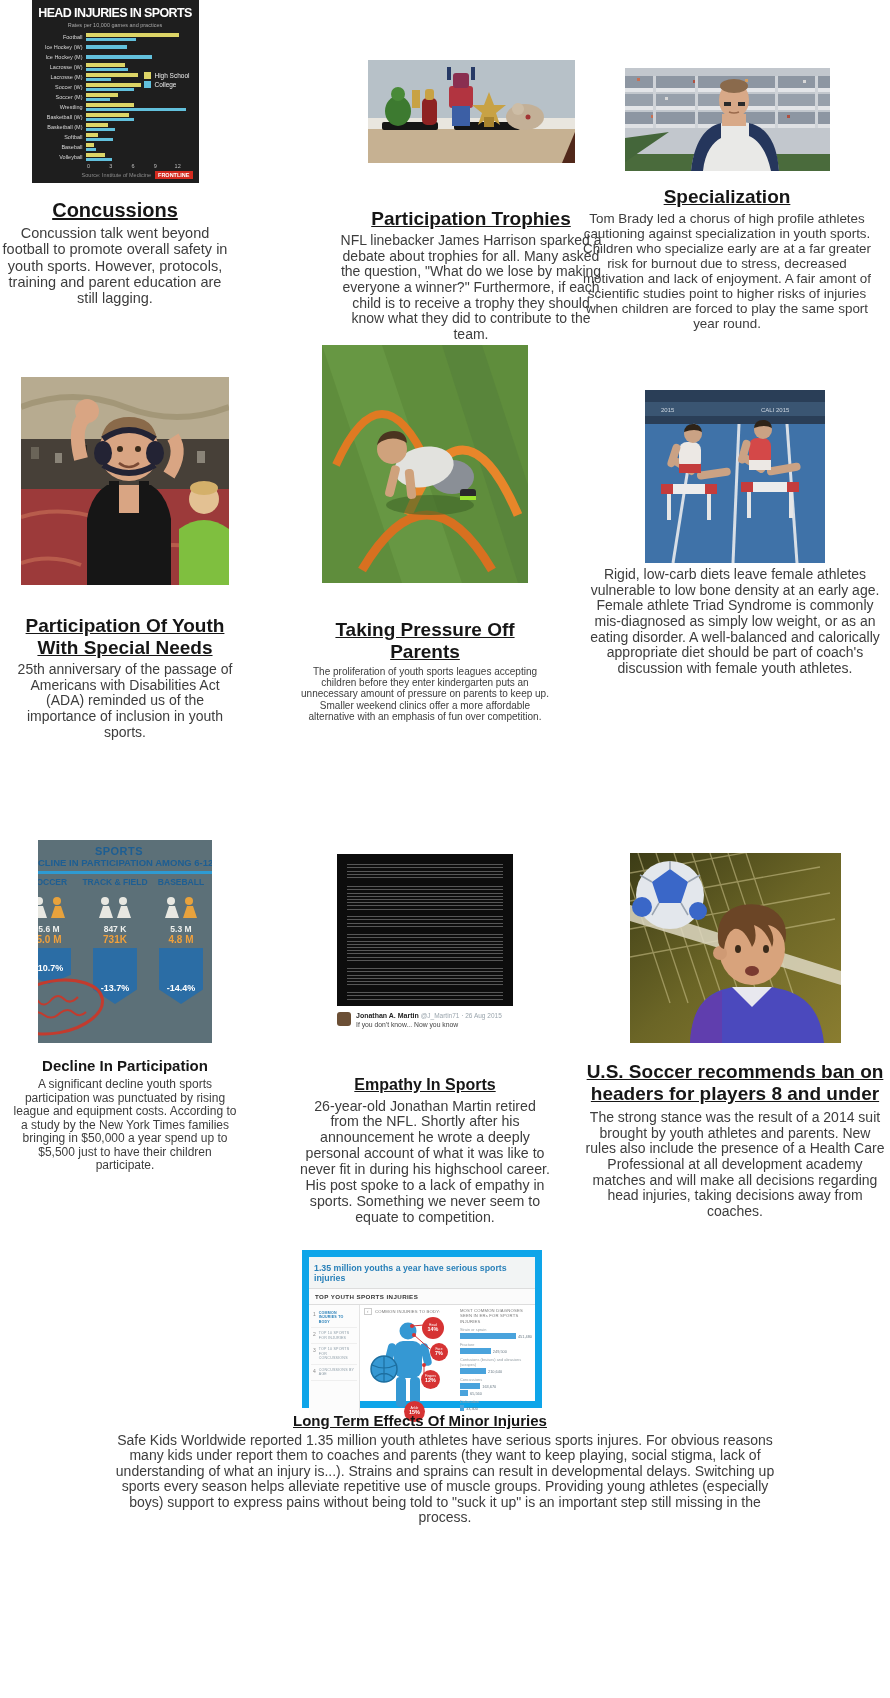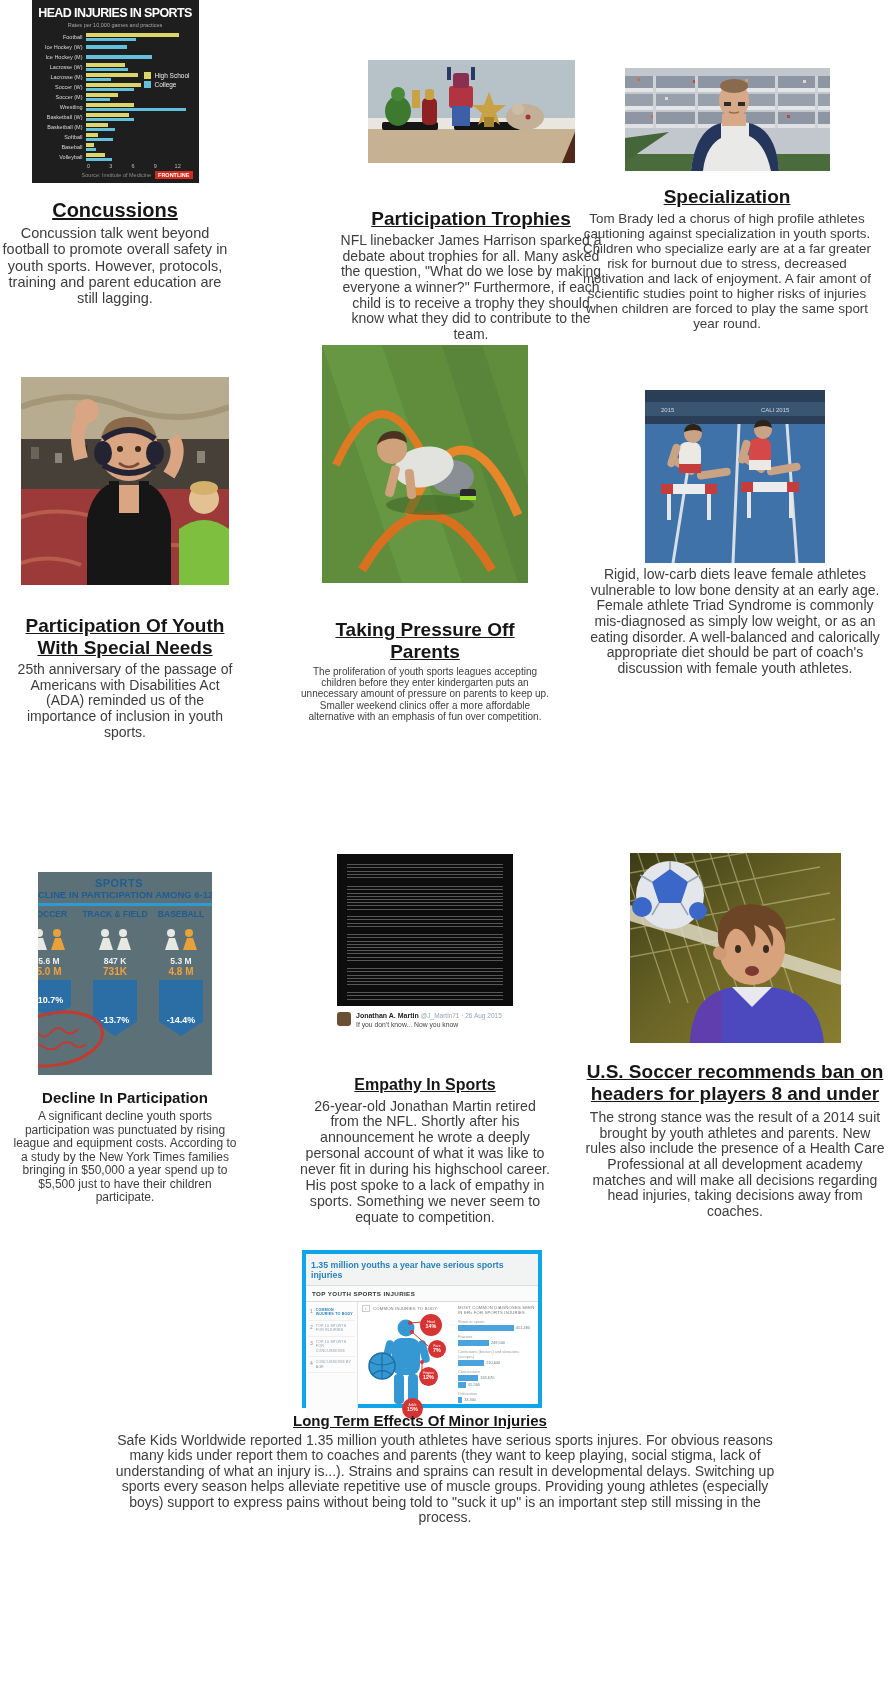--- a/index.html
+++ b/index.html
@@ -36,21 +36,21 @@
   #card5 { left:300px; top:345px; width:250px; }
   #card5 .imgbox { width:206px; height:238px; }
   #card5 h2 { margin-top:36px; }
   #card5 p  { font-size:10px; }
 
   #card6 { left:585px; top:390px; width:300px; }
   #card6 .imgbox { width:180px; height:173px; }
   #card6 h2 { margin-top:38px; }
   #card6 p  { font-size:14px; margin-top:4px; }
 
-  #card7 { left:10px;  top:840px; width:230px;margin-top:32px; }
+  #card7 { left:10px;  top:840px; width:230px; }
   #card7 .imgbox { width:174px; height:203px; }
   #card7 h2 { margin-top:14px; font-size:15px; }
   #card7 p  { font-size:12px; margin-top:4px; }
 
   #card8 { left:300px; top:852px; width:250px; }
   #card8 .imgbox { width:188px; height:196px; background:#fff; }
   #card8 h2 { margin-top:28px; font-size:16px; }
   #card8 p  { font-size:14.2px; margin-top:4px; }
 
   #card9 { left:585px; top:853px; width:300px; }
@@ -97,21 +97,21 @@
   .tw-black { margin:2px auto 0; width:176px; height:152px; background:#0d0d0d; padding:8px 10px; }
   .tw-line { background:repeating-linear-gradient(180deg, transparent 0 2.2px, #575757 2.2px 3.2px); margin-bottom:4px; }
   .tw-meta { display:flex; gap:5px; text-align:left; padding:6px 6px 0; }
   .tw-avatar { width:14px; height:14px; border-radius:3px; background:#6b4f35; flex:none; }
   .tw-name { font-weight:bold; font-size:7px; color:#222; }
   .tw-handle { font-size:6.5px; color:#9aa5ad; font-weight:normal; }
   .tw-text { font-size:6.8px; color:#444; margin-top:2px; }
 
   
   #big-img { position:absolute; left:302px; top:1250px; width:240px; height:158px; }
-  .ig { width:240px; height:158px; border:4px solid #0ea5e9; background:#fff; display:flex; flex-direction:column; }
+  .ig { width:240px; height:158px; border:7px solid #0ea5e9; background:#fff; display:flex; flex-direction:column; }
   .ig-banner { background:#f2f4f4; color:#2980b9; font-weight:bold; font-size:8.8px; padding:6px 5px 5px; }
   .ig-panel { flex:1; display:flex; flex-direction:column; border-top:1px solid #ddd; }
   .ig-head { font-size:6.2px; font-weight:bold; color:#333; letter-spacing:0.4px; padding:4px 6px; border-bottom:1px solid #ddd; background:#fbfbfb; }
   .ig-content { flex:1; display:flex; }
   .ig-nav { width:52px; border-right:1px solid #e4e4e4; background:#fcfcfc; padding:3px 2px; }
   .ig-nav-item { display:flex; gap:3px; padding:3px 2px; border-bottom:1px solid #efefef; }
   .ig-nav-n { font-size:5px; color:#8a8a8a; }
   .ig-nav-l { font-size:3.6px; color:#8a9aa5; line-height:1.25; letter-spacing:0.2px; }
   .ig-nav-item.active .ig-nav-l { color:#2980b9; font-weight:bold; }
   .ig-mid { width:96px; position:relative; padding:3px 0 0 4px; }

